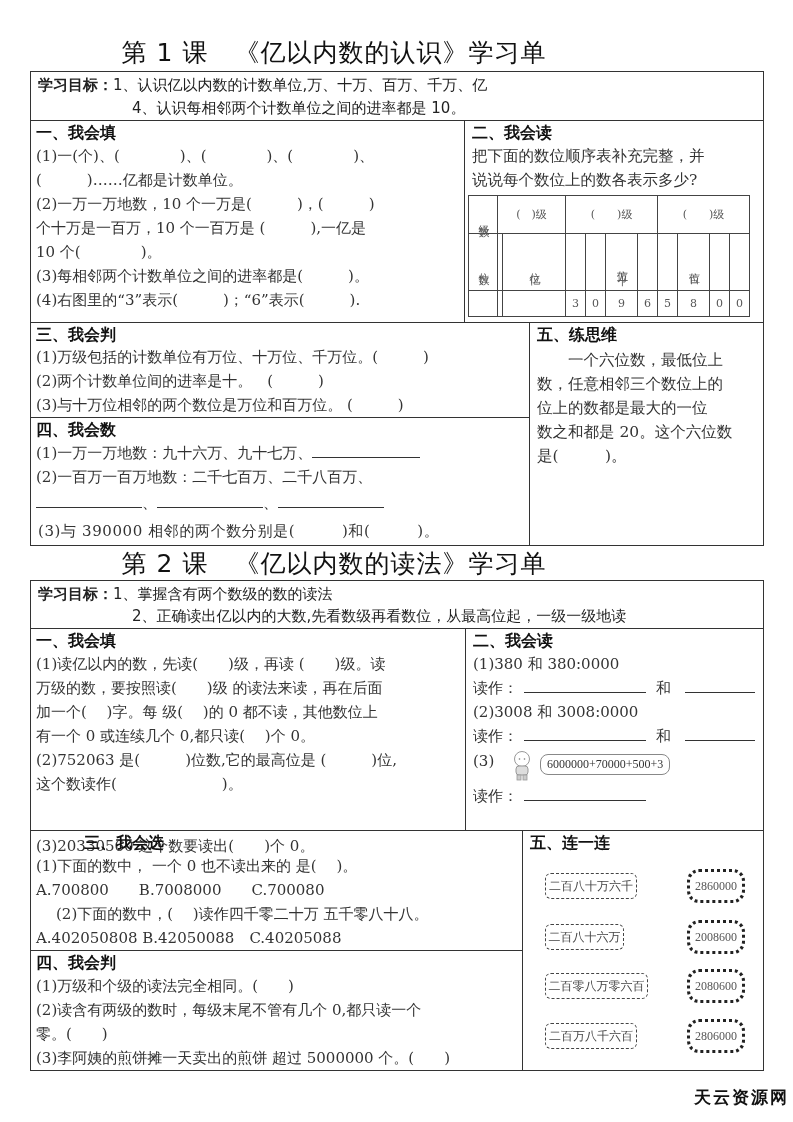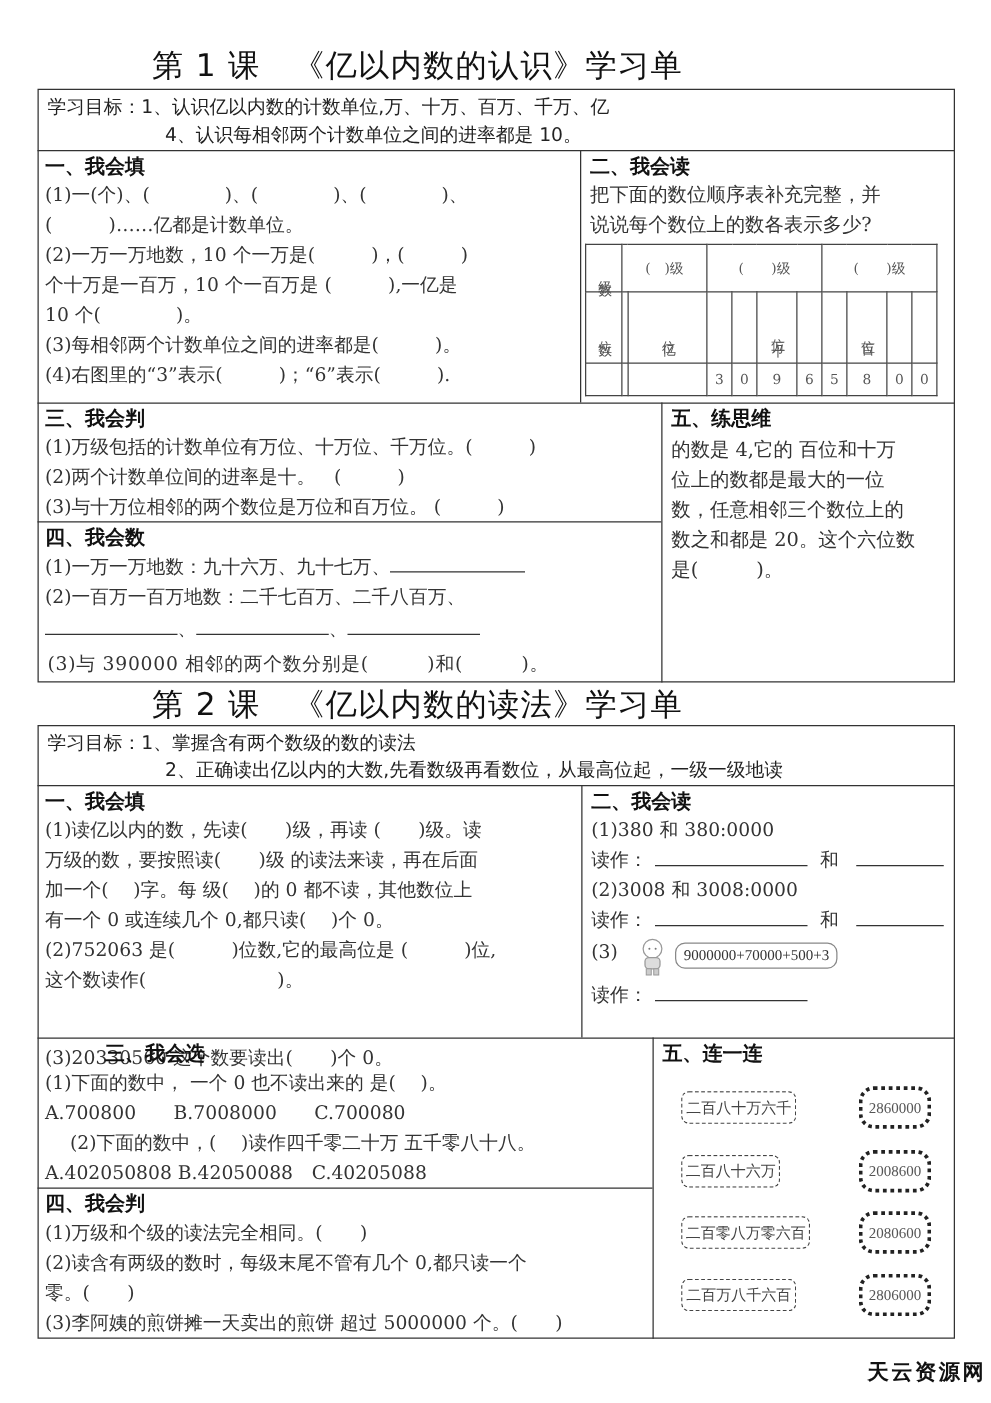--- a/index.html
+++ b/index.html
@@ -3,21 +3,21 @@
 <meta charset="utf-8">
 <style>
   * { box-sizing: border-box; margin: 0; padding: 0; }
   html, body { width: 793px; height: 1122px; background: #ffffff; overflow: hidden; }
   body { position: relative; font-family: "DejaVu Serif", "Liberation Serif", serif; color: #222; }
   .title { position: absolute; left: 0; width: 668px; text-align: center; font-family: "DejaVu Sans", sans-serif; font-size: 25px; color: #111; letter-spacing: 1px; }
   .box { position: absolute; border: 1.5px solid #333; }
   .hline { position: absolute; height: 0; border-top: 1.5px solid #333; }
   .vline { position: absolute; width: 0; border-left: 1.5px solid #333; }
   .goal { position: absolute; font-family: "DejaVu Sans", sans-serif; font-size: 15px; color: #222; white-space: nowrap; }
-  .goal b { font-weight: normal; }
+  .goal b { font-weight: bold; }
   .sec-title { position: absolute; font-family: "DejaVu Sans", sans-serif; font-weight: bold; font-size: 16px; color: #111; white-space: nowrap; }
   .line { position: absolute; font-size: 15px; white-space: nowrap; color: #333; line-height: 22px; }
   .uline { display: inline-block; border-bottom: 1px solid #333; height: 14px; vertical-align: baseline; }
   table.pv { position: absolute; border-collapse: collapse; font-size: 11px; color: #555; }
   table.pv td { border: 1px solid #444; text-align: center; vertical-align: middle; padding: 0; }
   .vert { writing-mode: vertical-rl; text-orientation: upright; letter-spacing: -2px; line-height: 12px; }
   .bubble { position: absolute; border: 1px solid #888; border-radius: 8px; font-size: 12px; padding: 2px 6px; color: #333; background: #fff; white-space: nowrap; font-family: "Liberation Serif", serif; }
   .kid { position: absolute; }
   .cn-box { position: absolute; border: 1.5px dashed #444; border-radius: 6px; font-size: 12px; color: #444; text-align: center; line-height: 24px; white-space: nowrap; }
   .num-box { position: absolute; border: 3px dotted #222; border-radius: 12px; font-size: 12px; color: #555; text-align: center; line-height: 28px; font-family: "Liberation Serif", serif; }
@@ -100,23 +100,23 @@
   <span>(1)一万一万地数：九十六万、九十七万、</span><span class="uline" style="width:108px;"></span>
 </div>
 <div class="line" style="left:36px; top:466px;">(2)一百万一百万地数：二千七百万、二千八百万、</div>
 <div class="line" style="left:36px; top:492px;">
   <span class="uline" style="width:106px;"></span><span>、</span><span class="uline" style="width:106px;"></span><span>、</span><span class="uline" style="width:106px;"></span>
 </div>
 <div class="line" style="left:38px; top:520px; letter-spacing:0.6px;">(3)与 390000 相邻的两个数分别是(　　　)和(　　　)。</div>
 
 <div class="sec-title" style="left:537px; top:325px;">五、练思维</div>
 <div class="line" style="left:537px; top:348px; font-size:15.5px; line-height:24px;">
-  <div>的数是 4,它的 百位和十万</div>
+  <div>　　一个六位数，最低位上</div>
+  <div>数，任意相邻三个数位上的</div>
   <div>位上的数都是最大的一位</div>
-  <div>数，任意相邻三个数位上的</div>
   <div>数之和都是 20。这个六位数</div>
   <div>是(　　　)。</div>
 </div>
 
 <div class="title" style="top:547px;">第 2 课　《亿以内数的读法》学习单</div>
 
 <div class="box" style="left:30px; top:580px; width:734px; height:491px;"></div>
 <div class="hline" style="left:30px; top:628px; width:734px;"></div>
 <div class="vline" style="left:465px; top:628px; height:202px;"></div>
 <div class="hline" style="left:30px; top:830px; width:734px;"></div>
@@ -148,21 +148,21 @@
 </div>
 <div class="line" style="left:473px; top:750px;">(3)</div>
 <svg class="kid" style="left:511px; top:750px;" width="22" height="32" viewBox="0 0 22 32">
   <circle cx="11" cy="9" r="7.5" fill="#fff" stroke="#999" stroke-width="1"></circle>
   <circle cx="8.5" cy="9" r="0.8" fill="#777"></circle>
     <circle cx="13.5" cy="9" r="0.8" fill="#777"></circle>
   <rect x="5" y="16" width="12" height="9" rx="3" fill="#ddd" stroke="#999" stroke-width="1"></rect>
   <rect x="6" y="25" width="4" height="5" fill="#ccc" stroke="#999" stroke-width="0.8"></rect>
   <rect x="12" y="25" width="4" height="5" fill="#ccc" stroke="#999" stroke-width="0.8"></rect>
 </svg>
-<div class="bubble" style="left:540px; top:754px;">9000000+70000+500+3</div>
+<div class="bubble" style="left:540px; top:754px;">6000000+70000+500+3</div>
 <div class="line" style="left:473px; top:785px;">
   <span>读作：</span><span class="uline" style="width:122px; margin-left:6px;"></span>
 </div>
 
 <div class="sec-title" style="left:36px; top:833px;margin-left:48px;">三、我会选</div>
 <div class="line" style="left:36px; top:855px;">(1)下面的数中， 一个 0 也不读出来的 是(　 )。</div>
 <div class="line" style="left:36px; top:879px;">A.700800　　B.7008000　　C.700080</div>
 <div class="line" style="left:36px; top:903px;margin-left:20px;">(2)下面的数中，(　 )读作四千零二十万 五千零八十八。</div>
 <div class="line" style="left:36px; top:927px;">A.402050808 B.42050088　C.40205088</div>
 

